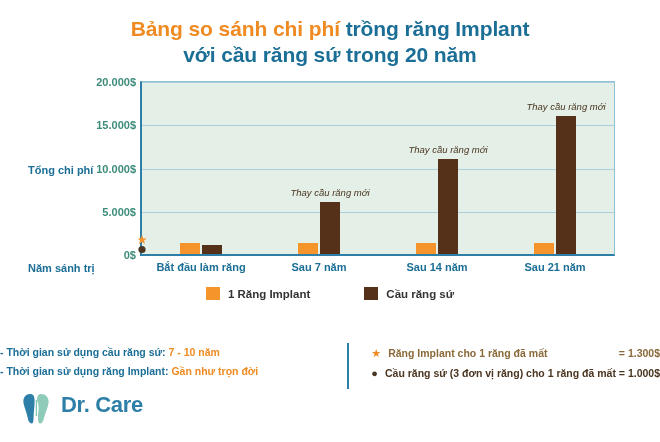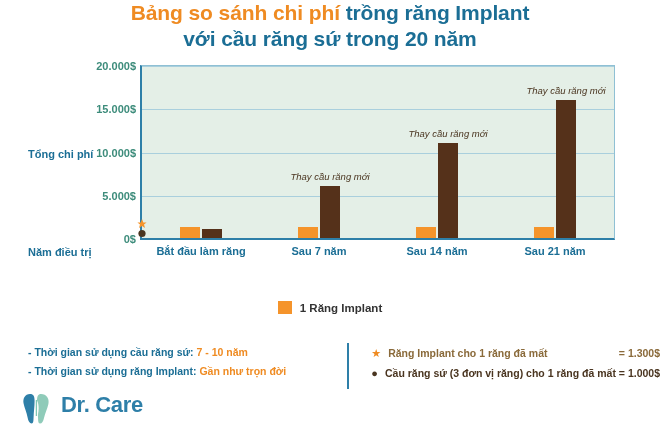--- a/index.html
+++ b/index.html
@@ -7,20 +7,21 @@
   body{
     width:660px;height:442px;
     background:#ffffff;
     font-family:"Liberation Sans","DejaVu Sans",sans-serif;
     overflow:hidden;
     position:relative;
   }
   
   .title-wrap{
     width:660px;
+    padding-top:16px;
     text-align:center;
     line-height:1.24;
   }
   .title-line{
     font-size:21px;
     font-weight:bold;
     letter-spacing:-0.1px;
     white-space:nowrap;
   }
   .t-orange{color:#EF8B22;}
@@ -119,21 +120,21 @@
   }
   .origin-marks{
     position:absolute;
     left:-5px;bottom:-4px;
     width:10px;
   }
 
   
   .legend{
     position:absolute;
-    top:301px;left:0;
+    top:287px;left:0;
     width:660px;
     display:flex;
     justify-content:center;
     gap:54px;
   }
   .legend-item{display:flex;align-items:center;gap:8px;}
   .legend-swatch{width:14px;height:13px;display:block;}
   .legend-label{
     font-size:11.5px;font-weight:bold;color:#333333;white-space:nowrap;
   }
@@ -141,21 +142,20 @@
   
   .notes{
     position:absolute;
     top:343px;left:0;
     width:660px;
     height:46px;
     display:flex;
   }
   .notes-left{
     width:350px;
-    padding-left:28px;
     box-sizing:border-box;
     border-right:2px solid #2E7FA8;
   }
   .notes-right{
     flex:1;
     padding-left:22px;
     box-sizing:border-box;
   }
   .note-line{
     font-size:10.5px;
@@ -201,21 +201,21 @@
   <div class="title-line">
     <span class="t-orange">Bảng so sánh chi phí</span>
     <span class="t-blue">trồng răng Implant</span>
   </div>
   <div class="title-line t-blue">với cầu răng sứ trong 20 năm</div>
 </div>
 
 <div class="chart-block">
 
   <div class="axis-title-y">Tổng chi phí</div>
-  <div class="axis-title-x">Năm điều trị</div>
+  <div class="axis-title-x">Năm sánh trị</div>
 
   <div class="plot">
     <div id="grid-layer">
         <div class="ytick-row" style="top: 173px;">
           <span class="ytick">0$</span>
         </div>
         <div class="ytick-row" style="top: 129.75px;">
           <div class="gridline" style="top: 0px;"></div>
           <span class="ytick">5.000$</span>
         </div>
@@ -264,20 +264,24 @@
       <path d="M5 1 L6.3 4.4 L9.6 4.4 L7 6.6 L8 10 L5 7.9 L2 10 L3 6.6 L0.4 4.4 L3.7 4.4 Z" fill="#F5942B"></path>
       <circle cx="5" cy="15.5" r="3.6" fill="#4A3520"></circle>
     </svg>
   </div>
 </div>
 
 <div class="legend" id="legend-layer">
     <div class="legend-item">
       <span class="legend-swatch" style="background: rgb(245, 148, 43);"></span>
       <span class="legend-label">1 Răng Implant</span>
+    </div>
+    <div class="legend-item">
+      <span class="legend-swatch" style="background: rgb(85, 49, 26);"></span>
+      <span class="legend-label">Cầu răng sứ</span>
     </div>
   </div>
 
 <div class="notes">
   <div class="notes-left" id="notes-left">
       <div class="note-line"><span>- Thời gian sử dụng cầu răng sứ: </span><span class="note-hl">7 - 10 năm</span></div>
       <div class="note-line"><span>- Thời gian sử dụng răng Implant: </span><span class="note-hl">Gần như trọn đời</span></div>
     </div>
   <div class="notes-right" id="notes-right">
       <div class="price-line">

